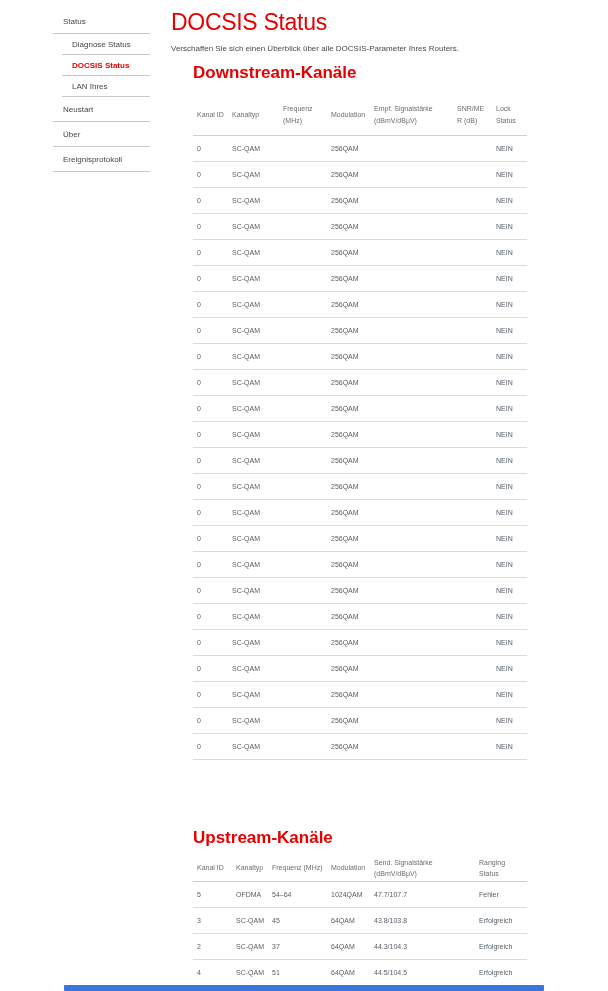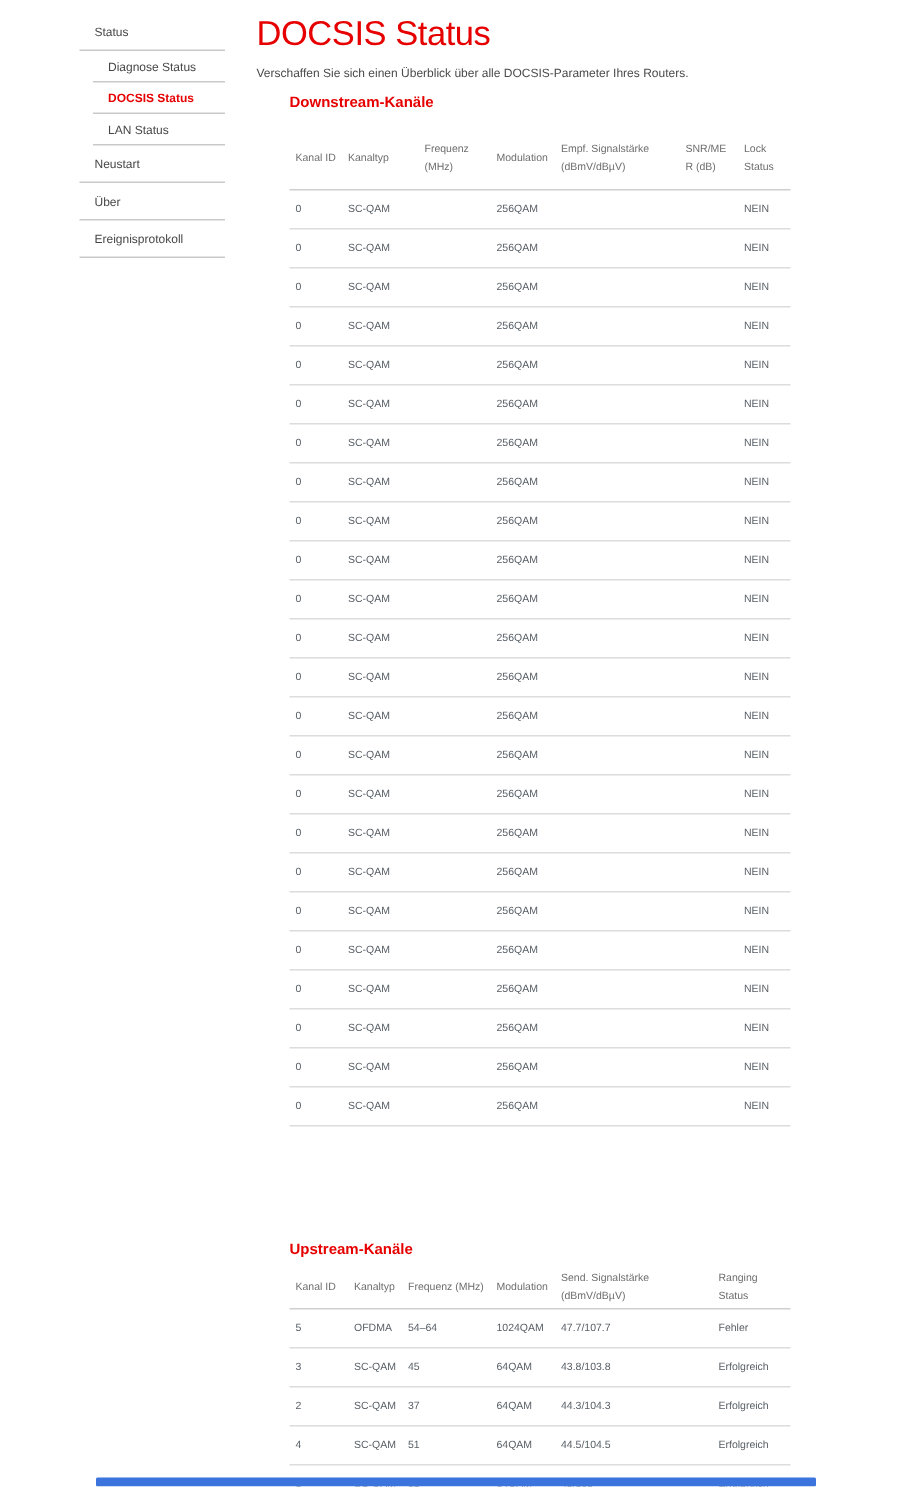--- a/index.html
+++ b/index.html
@@ -23,21 +23,21 @@
     font-size:23px;font-weight:500;color:#e60000;letter-spacing:-0.3px;line-height:1.15;
   }
   .page-desc{
     position:absolute;left:171px;top:44px;margin:0;
     font-size:8px;color:#4a4a4a;
   }
   .section{position:absolute;left:193px;width:334px;}
   .section.ds{top:62px;}
   .section.us{top:827px;}
   .section-heading{
-    margin:0;font-size:10px;font-weight:bold;color:#e60000;line-height:1.3;
+    margin:0;font-size:17px;font-weight:bold;color:#e60000;line-height:1.3;
   }
   .section.ds .section-heading{margin-bottom:10px;}
   .section.us .section-heading{margin-bottom:6px;}
   
   .table{width:334px;}
   .trow{display:flex;align-items:center;border-bottom:1px solid #dcdcdc;box-sizing:border-box;}
   .trow.head{border-bottom:1px solid #cfcfcf;}
   .ds .trow.head{height:42px;}
   .us .trow.head{height:27px;}
   .trow.body{height:26px;}
@@ -56,21 +56,21 @@
     background:#3b74dd;border-radius:1px;
   }
 </style>
 </head>
 <body>
 
 <nav class="sidebar">
   <div class="side-item">Status</div>
   <div class="side-item sub">Diagnose Status</div>
   <div class="side-item sub active">DOCSIS Status</div>
-  <div class="side-item sub">LAN Status</div>
+  <div class="side-item sub">LAN Ihres</div>
   <div class="side-item">Neustart</div>
   <div class="side-item">Über</div>
   <div class="side-item">Ereignisprotokoll</div>
 </nav>
 
 <main>
   <h1 class="page-title">DOCSIS Status</h1>
   <p class="page-desc">Verschaffen Sie sich einen Überblick über alle DOCSIS-Parameter Ihres Routers.</p>
 
   <section class="section ds">

